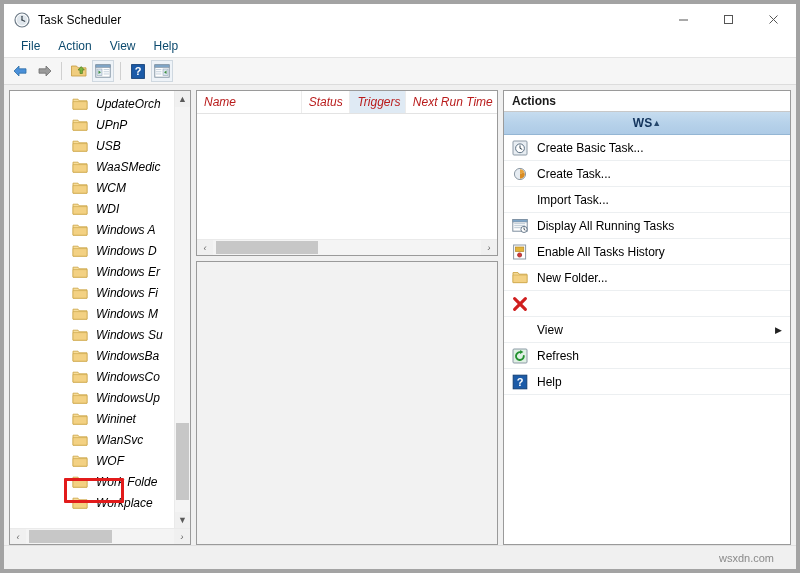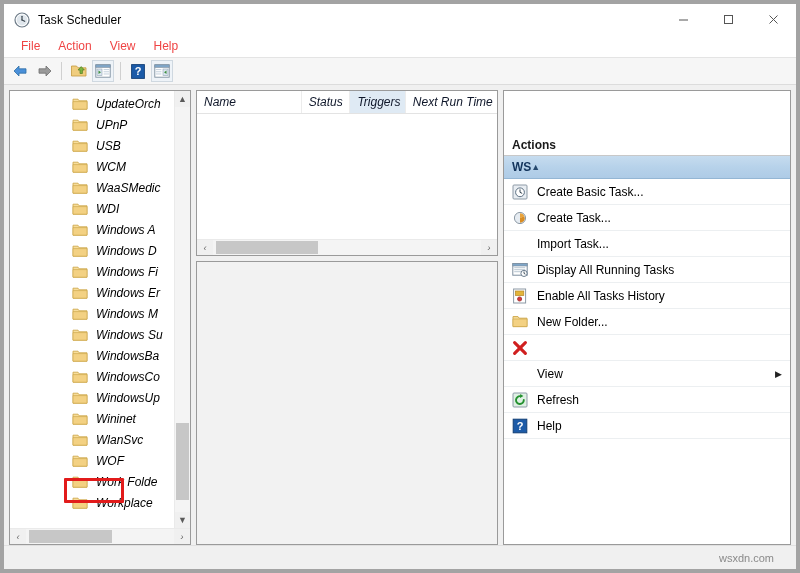--- a/index.html
+++ b/index.html
@@ -75,21 +75,21 @@
     min-height: 22px;
     background: #ffffff;
     display: flex;
     align-items: center;
     padding-left: 8px;
     border-bottom: 1px solid #e4e4e4;
   }
   .menu-item {
     padding: 2px 9px;
     font-size: 12px;
-    color: #ef4444;
+    color: #0c4a6e;
   }
 
   
   .toolbar {
     height: 26px;
     min-height: 26px;
     background: #f6f6f6;
     border-bottom: 1px solid #dcdcdc;
     display: flex;
     align-items: center;
@@ -249,21 +249,21 @@
     min-height: 22px;
     display: flex;
     background: #ffffff;
     border-bottom: 1px solid #e3e3e3;
     align-items: stretch;
   }
   .col {
     display: flex;
     align-items: center;
     font-size: 12px;
-    color: #0f172a;
+    color: #b91c1c;
     border-right: 1px solid #ececec;
     padding-left: 7px;
     box-sizing: border-box;
   }
   .col.hot { background: #dfeaf4; }
   .col-name { width: 108px; }
   .col-status { width: 50px; }
   .col-triggers { width: 57px; }
   .col-nextrun { width: 94px; border-right: none; }
   .list-body {
@@ -290,34 +290,33 @@
     height: 20px;
     min-height: 20px;
     display: flex;
     align-items: center;
     padding-left: 8px;
     font-size: 12px;
     font-weight: bold;
     color: #1a1a1a;
     background: #ffffff;
     border-bottom: 1px solid #c8c8c8;
-    margin-top: 44px;
   }
   .actions-group-header {
     height: 22px;
     min-height: 22px;
     display: flex;
     align-items: center;
     padding: 0 8px;
     font-size: 12px;
     font-weight: bold;
     color: #13345c;
     background: linear-gradient(to bottom, #c6dcef 0%, #b7d2ea 50%, #aecbe6 100%);
     border-bottom: 1px solid #94b6d4;
-    justify-content: flex-start;
+    justify-content: center;
   }
   .collapse-caret {
     color: #27496d;
     font-size: 9px;
     line-height: 1;
   }
   .action-item {
     height: 25px;
     min-height: 25px;
     display: flex;
@@ -487,34 +486,34 @@
                   <path d="M1 2.2 L6 2.2 L7.2 3.8 L15 3.8 L15 12.2 L1 12.2 Z" fill="#f7dd9b" stroke="#cfa94e" stroke-width="0.9" stroke-linejoin="round"></path>
                   <path d="M1 4.6 L15 4.6 L15 12.2 L1 12.2 Z" fill="#f3d183" stroke="#cfa94e" stroke-width="0.7"></path>
                 </svg></span>
               <span class="tree-label">USB</span>
             </div>
             <div class="tree-row depth2">
               <span class="folder-icon"><svg width="16" height="14" viewBox="0 0 16 14">
                   <path d="M1 2.2 L6 2.2 L7.2 3.8 L15 3.8 L15 12.2 L1 12.2 Z" fill="#f7dd9b" stroke="#cfa94e" stroke-width="0.9" stroke-linejoin="round"></path>
                   <path d="M1 4.6 L15 4.6 L15 12.2 L1 12.2 Z" fill="#f3d183" stroke="#cfa94e" stroke-width="0.7"></path>
                 </svg></span>
+              <span class="tree-label">WaaSMedic</span>
+            </div>
+            <div class="tree-row depth2">
+              <span class="folder-icon"><svg width="16" height="14" viewBox="0 0 16 14">
+                  <path d="M1 2.2 L6 2.2 L7.2 3.8 L15 3.8 L15 12.2 L1 12.2 Z" fill="#f7dd9b" stroke="#cfa94e" stroke-width="0.9" stroke-linejoin="round"></path>
+                  <path d="M1 4.6 L15 4.6 L15 12.2 L1 12.2 Z" fill="#f3d183" stroke="#cfa94e" stroke-width="0.7"></path>
+                </svg></span>
               <span class="tree-label">WCM</span>
             </div>
             <div class="tree-row depth2">
               <span class="folder-icon"><svg width="16" height="14" viewBox="0 0 16 14">
                   <path d="M1 2.2 L6 2.2 L7.2 3.8 L15 3.8 L15 12.2 L1 12.2 Z" fill="#f7dd9b" stroke="#cfa94e" stroke-width="0.9" stroke-linejoin="round"></path>
                   <path d="M1 4.6 L15 4.6 L15 12.2 L1 12.2 Z" fill="#f3d183" stroke="#cfa94e" stroke-width="0.7"></path>
                 </svg></span>
-              <span class="tree-label">WaaSMedic</span>
-            </div>
-            <div class="tree-row depth2">
-              <span class="folder-icon"><svg width="16" height="14" viewBox="0 0 16 14">
-                  <path d="M1 2.2 L6 2.2 L7.2 3.8 L15 3.8 L15 12.2 L1 12.2 Z" fill="#f7dd9b" stroke="#cfa94e" stroke-width="0.9" stroke-linejoin="round"></path>
-                  <path d="M1 4.6 L15 4.6 L15 12.2 L1 12.2 Z" fill="#f3d183" stroke="#cfa94e" stroke-width="0.7"></path>
-                </svg></span>
               <span class="tree-label">WDI</span>
             </div>
             <div class="tree-row depth2">
               <span class="folder-icon"><svg width="16" height="14" viewBox="0 0 16 14">
                   <path d="M1 2.2 L6 2.2 L7.2 3.8 L15 3.8 L15 12.2 L1 12.2 Z" fill="#f7dd9b" stroke="#cfa94e" stroke-width="0.9" stroke-linejoin="round"></path>
                   <path d="M1 4.6 L15 4.6 L15 12.2 L1 12.2 Z" fill="#f3d183" stroke="#cfa94e" stroke-width="0.7"></path>
                 </svg></span>
               <span class="tree-label">Windows A</span>
             </div>
             <div class="tree-row depth2">
@@ -522,28 +521,28 @@
                   <path d="M1 2.2 L6 2.2 L7.2 3.8 L15 3.8 L15 12.2 L1 12.2 Z" fill="#f7dd9b" stroke="#cfa94e" stroke-width="0.9" stroke-linejoin="round"></path>
                   <path d="M1 4.6 L15 4.6 L15 12.2 L1 12.2 Z" fill="#f3d183" stroke="#cfa94e" stroke-width="0.7"></path>
                 </svg></span>
               <span class="tree-label">Windows D</span>
             </div>
             <div class="tree-row depth2">
               <span class="folder-icon"><svg width="16" height="14" viewBox="0 0 16 14">
                   <path d="M1 2.2 L6 2.2 L7.2 3.8 L15 3.8 L15 12.2 L1 12.2 Z" fill="#f7dd9b" stroke="#cfa94e" stroke-width="0.9" stroke-linejoin="round"></path>
                   <path d="M1 4.6 L15 4.6 L15 12.2 L1 12.2 Z" fill="#f3d183" stroke="#cfa94e" stroke-width="0.7"></path>
                 </svg></span>
+              <span class="tree-label">Windows Er</span>
+            </div>
+            <div class="tree-row depth2">
+              <span class="folder-icon"><svg width="16" height="14" viewBox="0 0 16 14">
+                  <path d="M1 2.2 L6 2.2 L7.2 3.8 L15 3.8 L15 12.2 L1 12.2 Z" fill="#f7dd9b" stroke="#cfa94e" stroke-width="0.9" stroke-linejoin="round"></path>
+                  <path d="M1 4.6 L15 4.6 L15 12.2 L1 12.2 Z" fill="#f3d183" stroke="#cfa94e" stroke-width="0.7"></path>
+                </svg></span>
               <span class="tree-label">Windows Fi</span>
-            </div>
-            <div class="tree-row depth2">
-              <span class="folder-icon"><svg width="16" height="14" viewBox="0 0 16 14">
-                  <path d="M1 2.2 L6 2.2 L7.2 3.8 L15 3.8 L15 12.2 L1 12.2 Z" fill="#f7dd9b" stroke="#cfa94e" stroke-width="0.9" stroke-linejoin="round"></path>
-                  <path d="M1 4.6 L15 4.6 L15 12.2 L1 12.2 Z" fill="#f3d183" stroke="#cfa94e" stroke-width="0.7"></path>
-                </svg></span>
-              <span class="tree-label">Windows Er</span>
             </div>
             <div class="tree-row depth2">
               <span class="folder-icon"><svg width="16" height="14" viewBox="0 0 16 14">
                   <path d="M1 2.2 L6 2.2 L7.2 3.8 L15 3.8 L15 12.2 L1 12.2 Z" fill="#f7dd9b" stroke="#cfa94e" stroke-width="0.9" stroke-linejoin="round"></path>
                   <path d="M1 4.6 L15 4.6 L15 12.2 L1 12.2 Z" fill="#f3d183" stroke="#cfa94e" stroke-width="0.7"></path>
                 </svg></span>
               <span class="tree-label">Windows M</span>
             </div>
             <div class="tree-row depth2">
               <span class="folder-icon"><svg width="16" height="14" viewBox="0 0 16 14">

